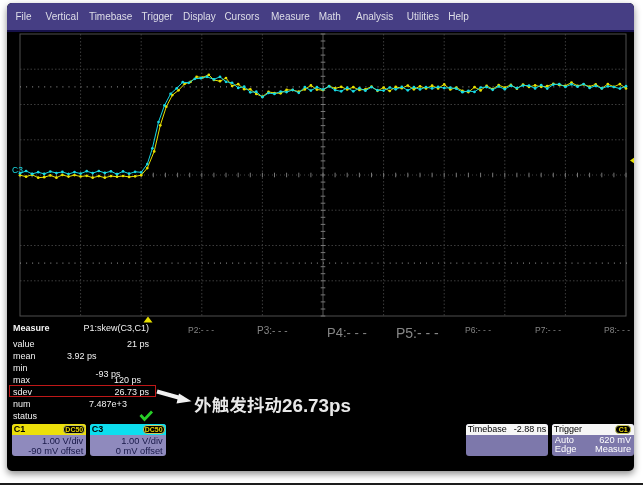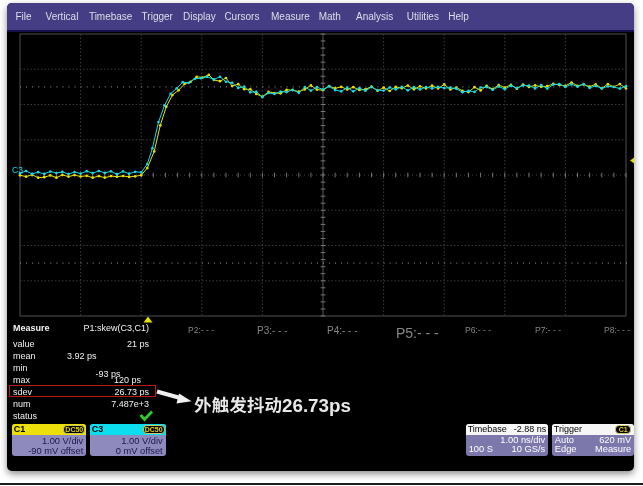--- a/index.html
+++ b/index.html
@@ -257,25 +257,25 @@
       <div style="position:absolute;left:60px;top:335.5px;width:82px;text-align:right;color:#f2f2f2">21 ps</div>
       <div style="position:absolute;left:6px;top:347.6px;color:#f2f2f2">mean</div>
       <div style="position:absolute;left:60px;top:347.6px;width:82px;text-align:left;color:#f2f2f2">3.92 ps</div>
       <div style="position:absolute;left:6px;top:359.8px;color:#f2f2f2">min</div>
       <div style="position:absolute;left:60px;top:366px;width:82px;text-align:center;color:#f2f2f2">-93 ps</div>
       <div style="position:absolute;left:6px;top:371.9px;color:#f2f2f2">max</div>
       <div style="position:absolute;left:52px;top:371.9px;width:82px;text-align:right;color:#f2f2f2">120 ps</div>
       <div style="position:absolute;left:6px;top:384.1px;color:#f2f2f2">sdev</div>
       <div style="position:absolute;left:60px;top:384.1px;width:82px;text-align:right;color:#f2f2f2">26.73 ps</div>
       <div style="position:absolute;left:6px;top:396.2px;color:#f2f2f2">num</div>
-      <div style="position:absolute;left:60px;top:396.2px;width:82px;text-align:right;color:#f2f2f2">7.487e+3</div>
+      <div style="position:absolute;left:60px;top:396.2px;width:82px;text-align:center;color:#f2f2f2">7.487e+3</div>
       <div style="position:absolute;left:6px;top:408.4px;color:#f2f2f2">status</div>
       <div style="position:absolute;left:181px;top:321.5px;color:#868686;font-size:8.5px">P2:- - -</div>
       <div style="position:absolute;left:250px;top:321.5px;color:#868686;font-size:10px">P3:- - -</div>
-      <div style="position:absolute;left:320px;top:321.5px;color:#868686;font-size:10px">P4:- - -</div>
+      <div style="position:absolute;left:320px;top:321.5px;color:#868686;font-size:13px">P4:- - -</div>
       <div style="position:absolute;left:389px;top:321.5px;color:#868686;font-size:14px">P5:- - -</div>
       <div style="position:absolute;left:458px;top:321.5px;color:#868686;font-size:8.5px">P6:- - -</div>
       <div style="position:absolute;left:528px;top:321.5px;color:#868686;font-size:8.5px">P7:- - -</div>
       <div style="position:absolute;left:597px;top:321.5px;color:#868686;font-size:8.5px">P8:- - -</div>
       <div style="position:absolute;left:2px;top:381.5px;width:147px;height:12px;border:1.4px solid #bf1818"></div>
     </div>
 <svg width="627" height="468" style="position:absolute;left:0;top:0">
 <path d="M150,388.5 L175,395.5" stroke="#f0f0f0" stroke-width="4"></path>
 <polygon points="172,390.5 184.5,398.2 169.5,400.5" fill="#f0f0f0"></polygon>
 <g transform="translate(187.0,408.6) scale(0.01760,-0.01760)">
@@ -301,30 +301,20 @@
 <div style="color:#181848;font-size:9.3px;text-align:right;padding:1px 3px 0 0;line-height:10px">1.00 V/div<br>-90 mV offset</div>
 </div>
     <div style="position:absolute;left:82.7px;top:420.5px;width:76px;height:32px;background:#8f8abd;border-radius:3px;overflow:hidden">
 <div style="position:relative;background:#0ddeee;height:11px;color:#000;font-size:9px;font-weight:bold;line-height:11px;padding-left:2px">C3<span style="position:absolute;right:1px;top:1px;width:22px;text-align:center;background:#000;color:#e8d400;border:1px solid #caca60;border-radius:4px;font-size:7px;font-weight:bold;line-height:7.5px;height:9px">DC50</span></div>
 <div style="color:#181848;font-size:9.3px;text-align:right;padding:1px 3px 0 0;line-height:10px">1.00 V/div<br>0 mV offset</div>
 </div>
     <div style="position:absolute;left:458.7px;top:421px;width:82.5px;height:31.5px;background:#7d78ab;border-radius:3px;overflow:hidden">
 <div style="position:relative;background:#f6f6f6;height:10.5px;color:#000;font-size:9px;line-height:10.5px">
         <span style="position:absolute;left:2px">Timebase</span>
         <span style="position:absolute;right:2px">-2.88 ns</span>
-      </div>
-<div style="color:#fff;font-size:9.3px;padding:1px 3px 0 3px">
-        <div style="position:relative;height:9.7px;line-height:9.7px">
-          <span style="position:absolute;left:0">&nbsp;</span>
-          <span style="position:absolute;right:0">1.00 ns/div</span>
-        </div>
-        <div style="position:relative;height:9.7px;line-height:9.7px">
-          <span style="position:absolute;left:0">100 S</span>
-          <span style="position:absolute;right:0">10 GS/s</span>
-        </div>
       </div>
 </div>
     <div style="position:absolute;left:544.8px;top:421px;width:82.4px;height:31.5px;background:#7d78ab;border-radius:3px;overflow:hidden">
 <div style="position:relative;background:#f6f6f6;height:10.5px;color:#000;font-size:9px;line-height:10.5px">
         <span style="position:absolute;left:2px">Trigger</span>
         <span style="position:absolute;right:2px">
           <span style="position:absolute;right:1px;top:1px;width:16px;text-align:center;background:#000;color:#e8d400;border:1px solid #caca60;border-radius:4px;font-size:7px;font-weight:bold;line-height:7.5px;height:9px">C1</span>
         </span>
       </div>
 <div style="color:#fff;font-size:9.3px;padding:1px 3px 0 3px">

